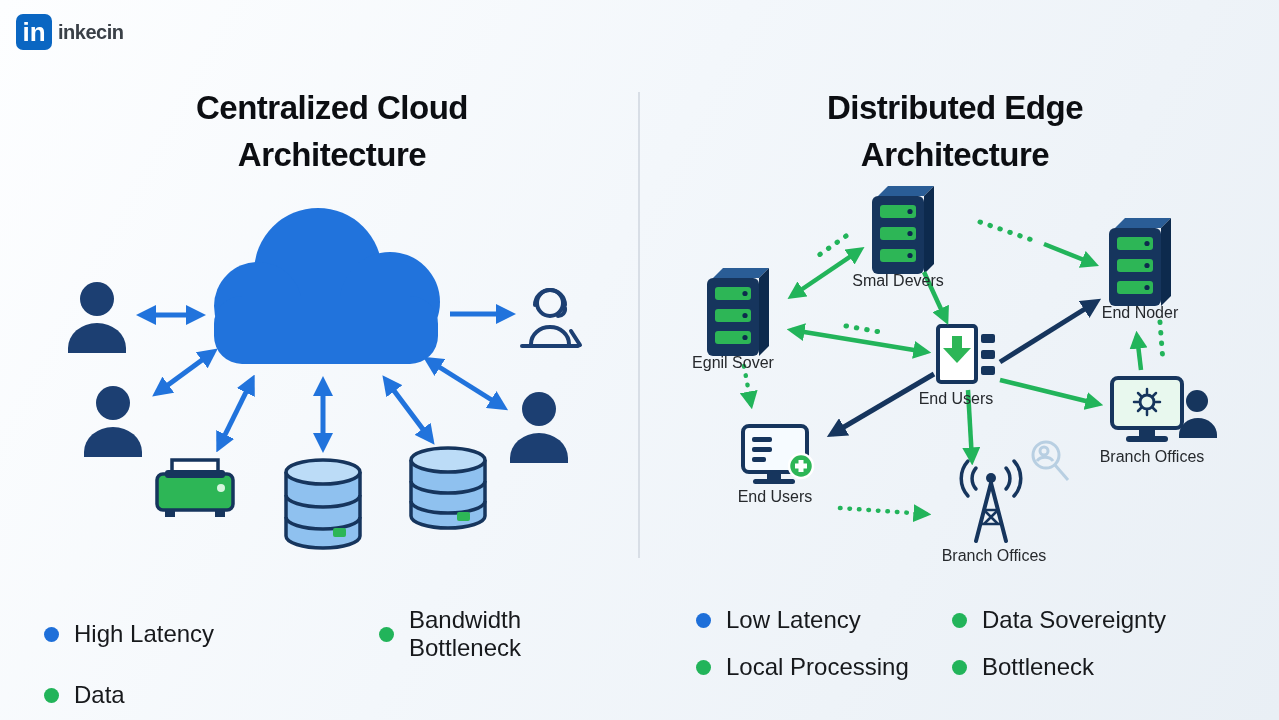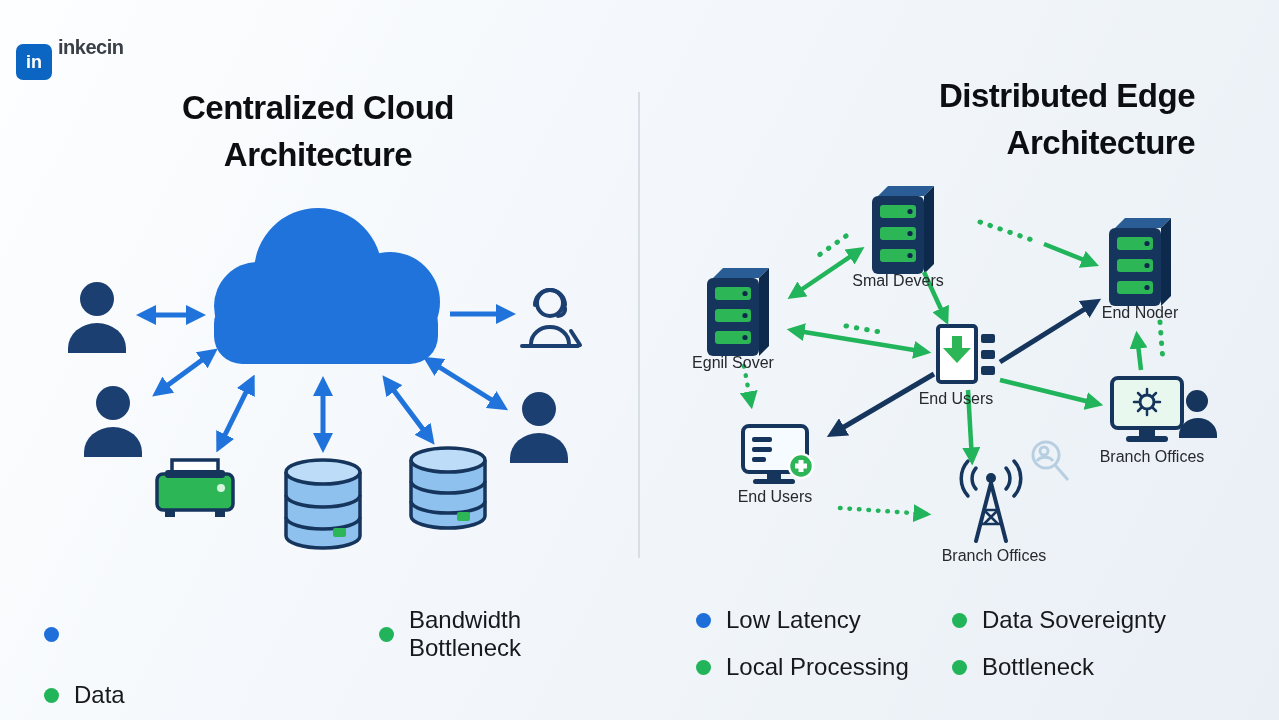--- a/index.html
+++ b/index.html
@@ -3,26 +3,26 @@
 <meta charset="utf-8">
 <style>
   html,body{margin:0;padding:0;}
   body{
     width:1279px;height:720px;position:relative;overflow:hidden;
     font-family:"Liberation Sans","DejaVu Sans",sans-serif;
     background:linear-gradient(118deg,#fdfeff 0%,#f3f7fb 45%,#e9eff5 100%);
   }
   .logo{position:absolute;left:16px;top:14px;display:flex;align-items:center;gap:6px;}
   .logo-box{width:36px;height:36px;background:#0a66c2;color:#fff;border-radius:7px;
-    display:flex;align-items:center;justify-content:center;font-weight:700;font-size:18px;margin-top:30px;}
+    display:flex;align-items:center;justify-content:center;font-weight:700;font-size:26px;}
   .logo-text{font-weight:700;font-size:20px;color:#3a4047;letter-spacing:-0.5px;}
   .title{position:absolute;text-align:center;font-weight:700;font-size:33px;color:#0c0e12;
     line-height:47px;letter-spacing:-0.5px;}
-  .left-title{left:78px;top:84px;width:480px;}
-  .right-title{left:715px;top:72px;width:480px;text-align:right;}
+  .left-title{left:92px;top:84px;width:480px;}
+  .right-title{left:715px;top:84px;width:480px;}
   .divider{position:absolute;left:638px;top:92px;width:2px;height:466px;background:#d8dee6;}
   .diagram{position:absolute;left:0;top:0;pointer-events:none;}
   .legend{position:absolute;display:grid;row-gap:19px;}
   .legend-left{left:44px;top:606px;width:588px;grid-template-columns:335px 1fr;}
   .legend-right{left:696px;top:606px;width:540px;grid-template-columns:256px 1fr;}
   .li{display:flex;align-items:center;gap:15px;}
   .dot{width:15px;height:15px;border-radius:50%;flex:0 0 auto;}
   .ll{font-size:24px;color:#17191c;}
   .nlabel{font-size:16px;fill:#26292d;}
 </style>
@@ -230,20 +230,21 @@
   <text x="1140" y="318" text-anchor="middle" class="nlabel">End Noder</text>
   <text x="956" y="404" text-anchor="middle" class="nlabel">End Users</text>
   <text x="775" y="502" text-anchor="middle" class="nlabel">End Users</text>
   <text x="994" y="561" text-anchor="middle" class="nlabel">Branch Offices</text>
   <text x="1152" y="462" text-anchor="middle" class="nlabel">Branch Offices</text>
 </svg>
 
 <div class="legend legend-left">
   <div class="li">
     <span class="dot" style="background: rgb(30, 111, 217);"></span>
+    <span class="ll">High Latency</span>
   </div>
   <div class="li">
     <span class="dot" style="background: rgb(34, 180, 90);"></span>
     <span class="ll">Bandwidth Bottleneck</span>
   </div>
   <div class="li">
     <span class="dot" style="background: rgb(34, 180, 90);"></span>
     <span class="ll">Data</span>
   </div>
 </div>

